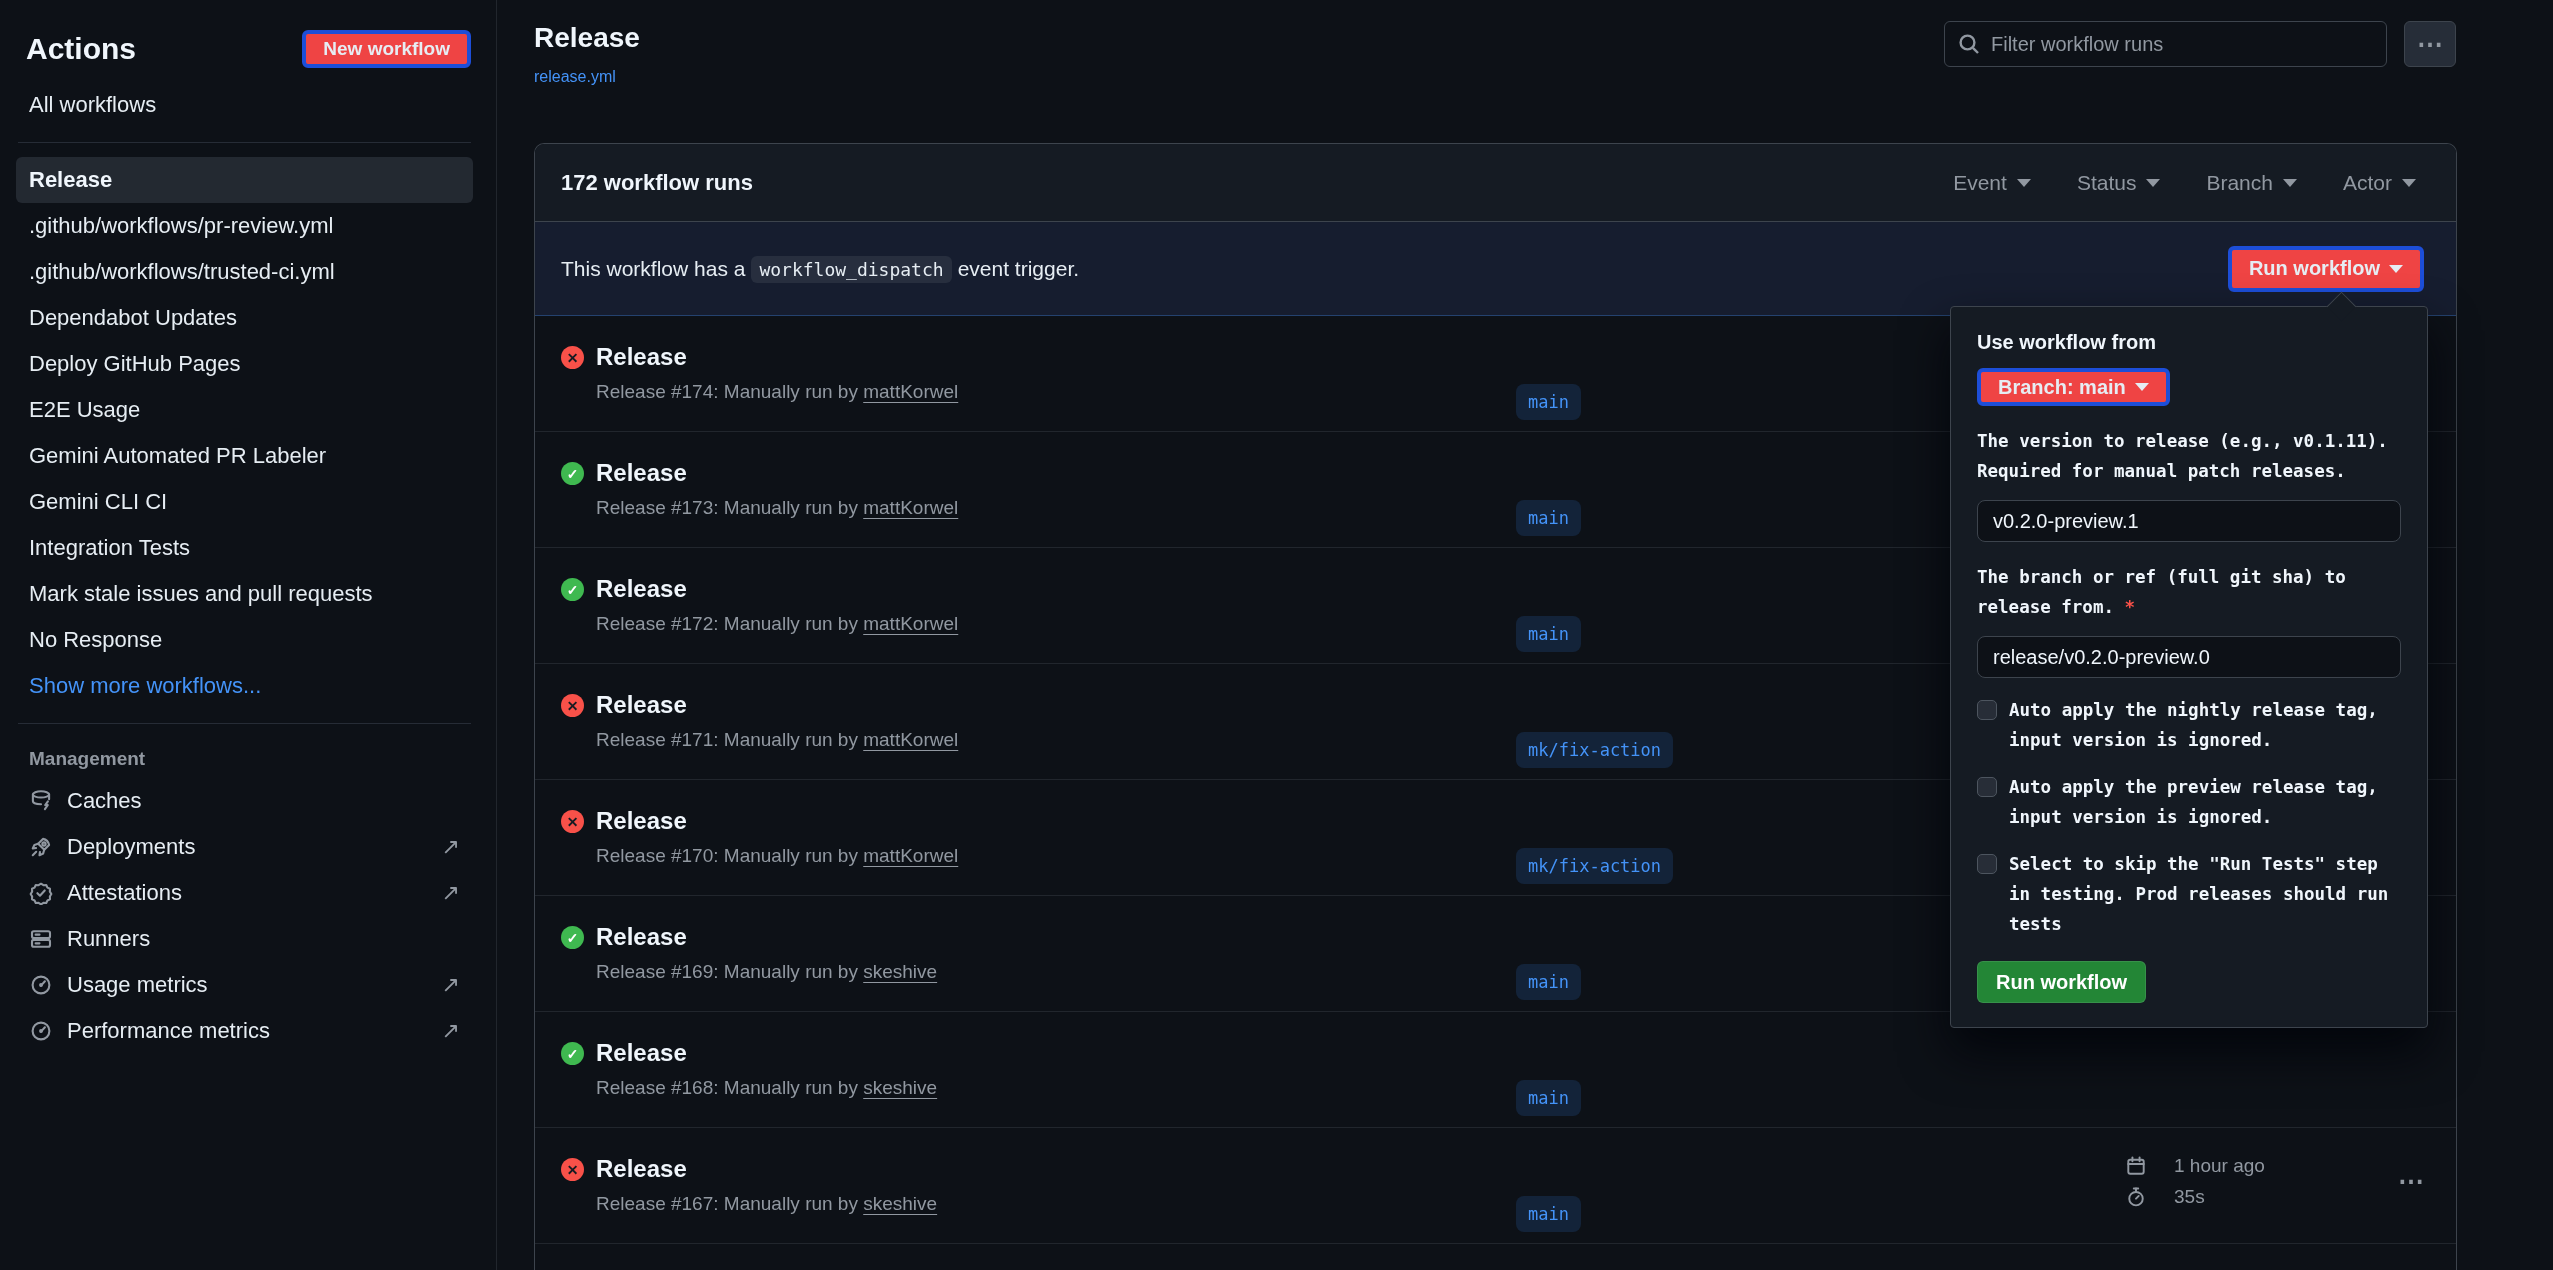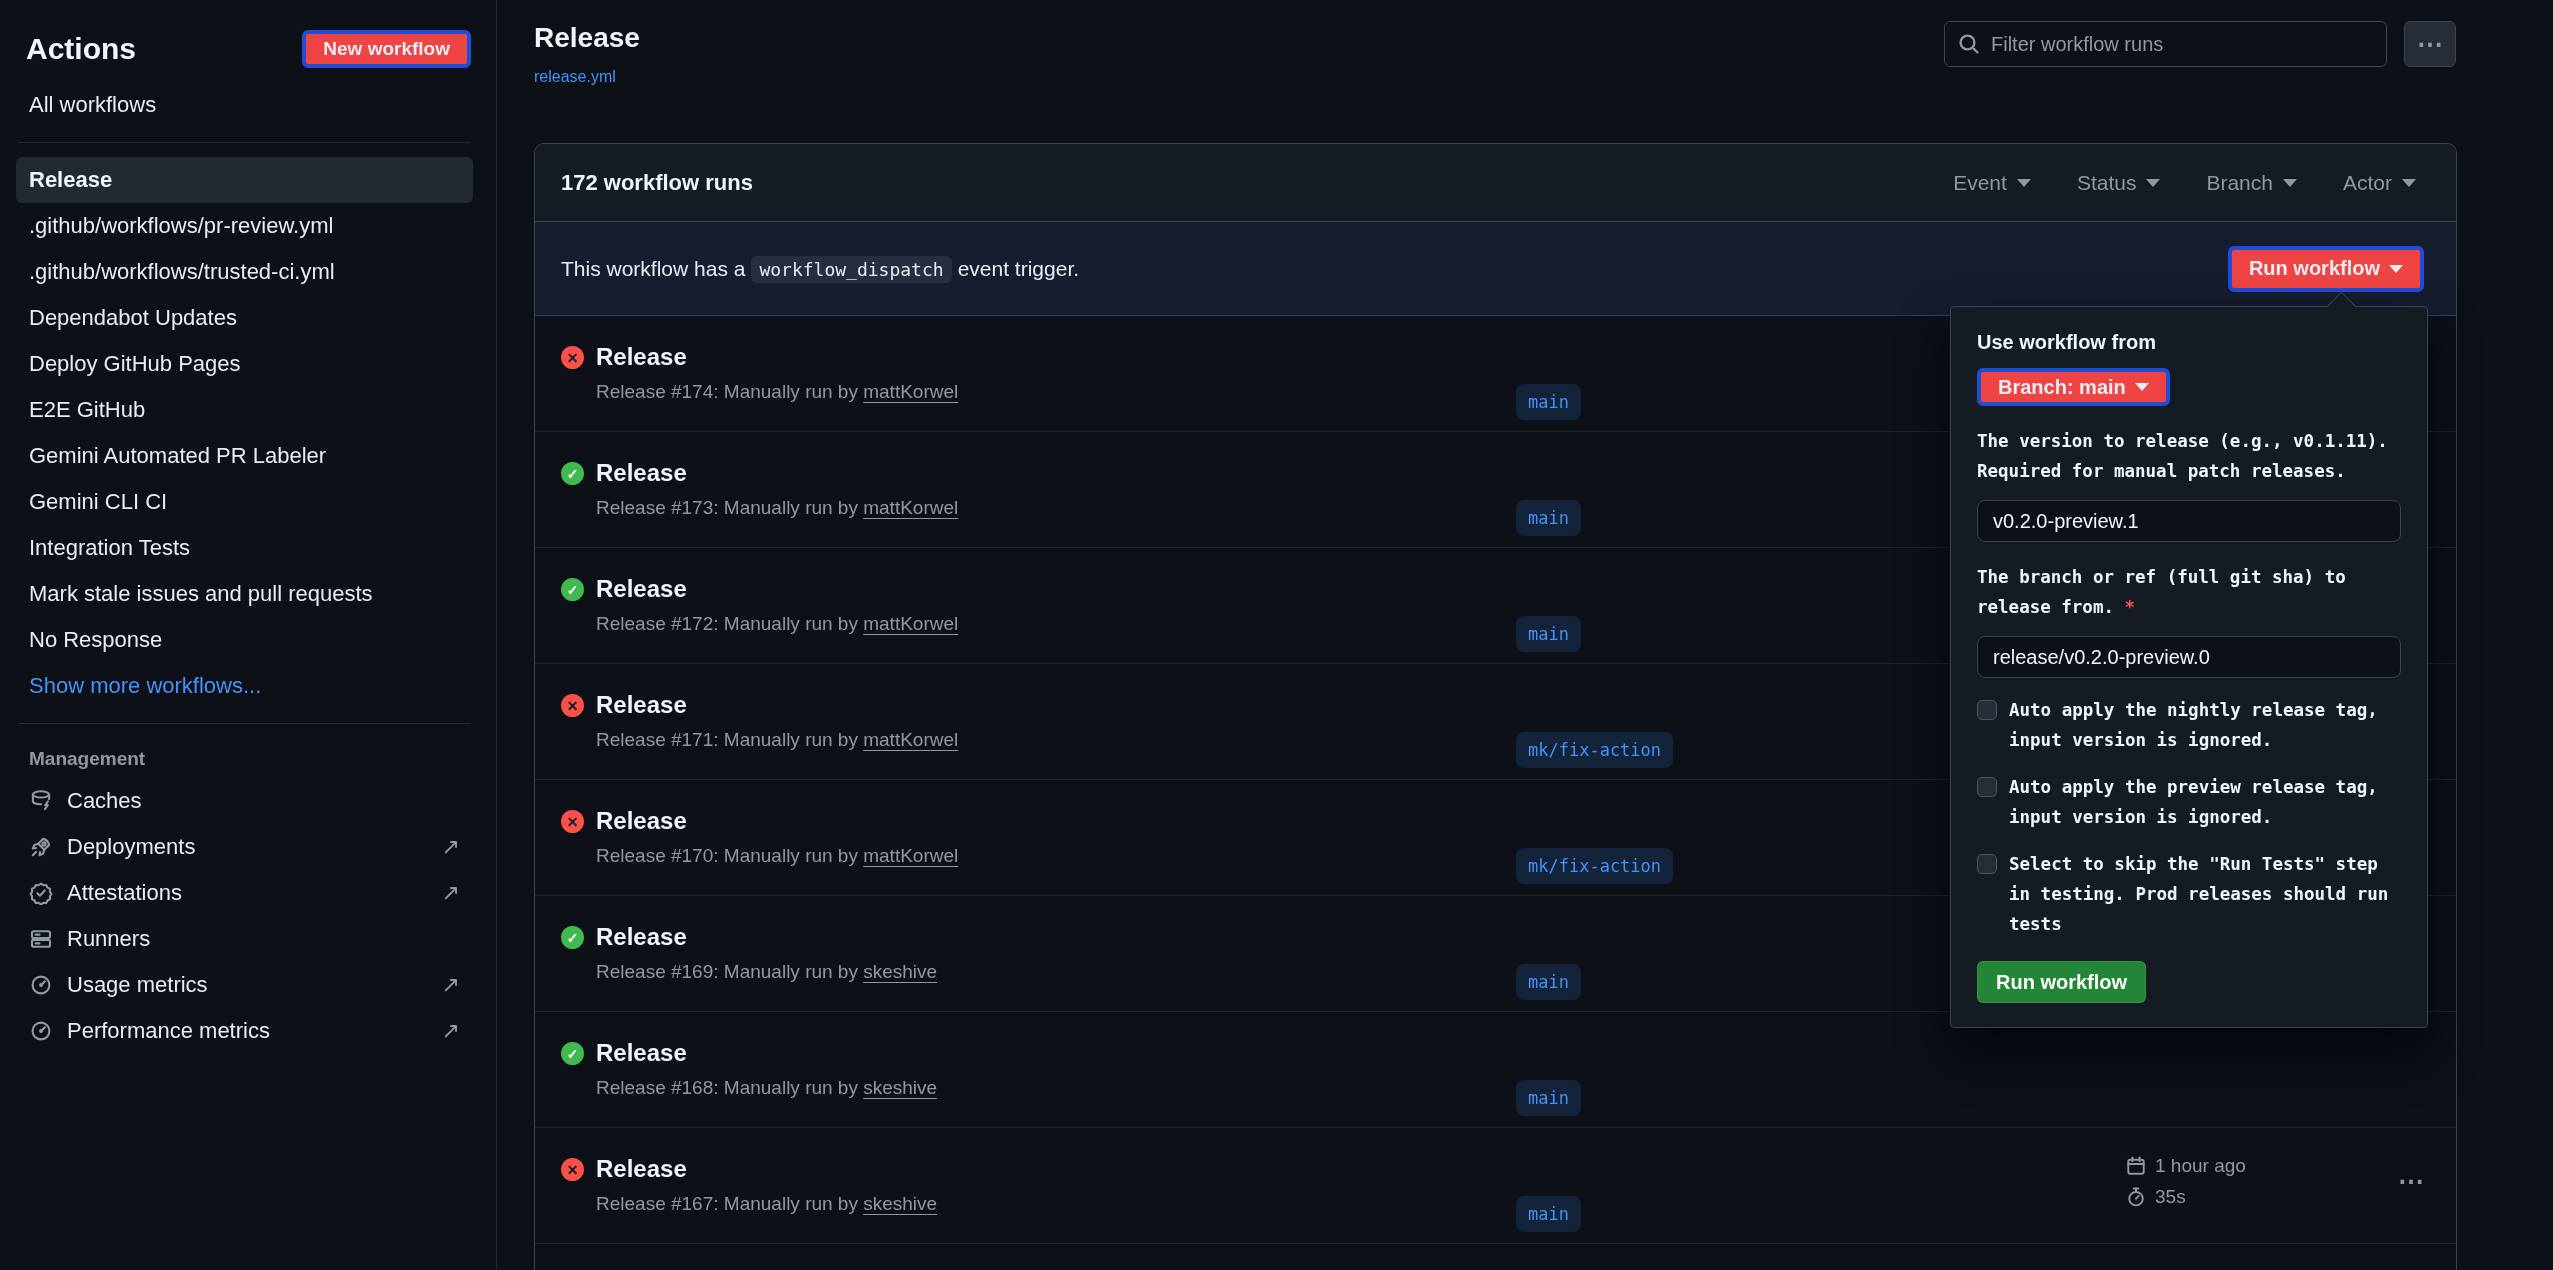--- a/index.html
+++ b/index.html
@@ -102,21 +102,21 @@
   .run-title { font-size:24px; font-weight:600; color:#f0f6fc; line-height:30px; text-decoration:none; display:inline-block; }
   .run-sub { margin-top:7px; font-size:19px; color:#9198a1; line-height:26px; }
   .run-sub a { color:#9198a1; text-decoration:underline; text-underline-offset:4px; }
   .branch-chip {
     position:absolute; left:981px; top:68px; height:36px; line-height:36px;
     padding:0 12px; border-radius:8px;
     font-family:"DejaVu Sans Mono", monospace; font-size:17px;
     color:#4493f8; background:rgba(56,139,253,0.15); text-decoration:none;
   }
   .run-meta { position:absolute; left:1590px; top:27px; display:flex; flex-direction:column; gap:9px; font-size:19px; color:#9198a1; }
-  .run-meta .m-line { display:flex; align-items:center; gap:8px; }
+  .run-meta .m-line { display:flex; align-items:center; gap:27px; }
   .row-kebab {
     position:absolute; right:30px; top:38px; background:none; border:none; color:#9198a1;
     font-size:26px; font-weight:700; cursor:pointer; letter-spacing:2px;
   }
 
   
   .popover {
     position:absolute; left:1950px; top:306px; width:478px;
     background:#151b23; border:1px solid #3d444d; border-radius:4px;
     box-shadow:0 24px 48px rgba(1,4,9,0.85);
@@ -168,21 +168,21 @@
     </div>
     <nav class="sb-nav">
       <div class="sb-item">All workflows</div>
       <hr class="sb-div">
       <div id="wf-list">
           <div class="sb-item selected">Release</div>
           <div class="sb-item">.github/workflows/pr-review.yml</div>
           <div class="sb-item">.github/workflows/trusted-ci.yml</div>
           <div class="sb-item">Dependabot Updates</div>
           <div class="sb-item">Deploy GitHub Pages</div>
-          <div class="sb-item">E2E GitHub</div>
+          <div class="sb-item">E2E Usage</div>
           <div class="sb-item">Gemini Automated PR Labeler</div>
           <div class="sb-item">Gemini CLI CI</div>
           <div class="sb-item">Integration Tests</div>
           <div class="sb-item">Mark stale issues and pull requests</div>
           <div class="sb-item">No Response</div>
         </div>
       <div class="sb-item sb-link">Show more workflows...</div>
       <hr class="sb-div">
       <div class="mgmt-label">Management</div>
       <div id="mgmt-list">

